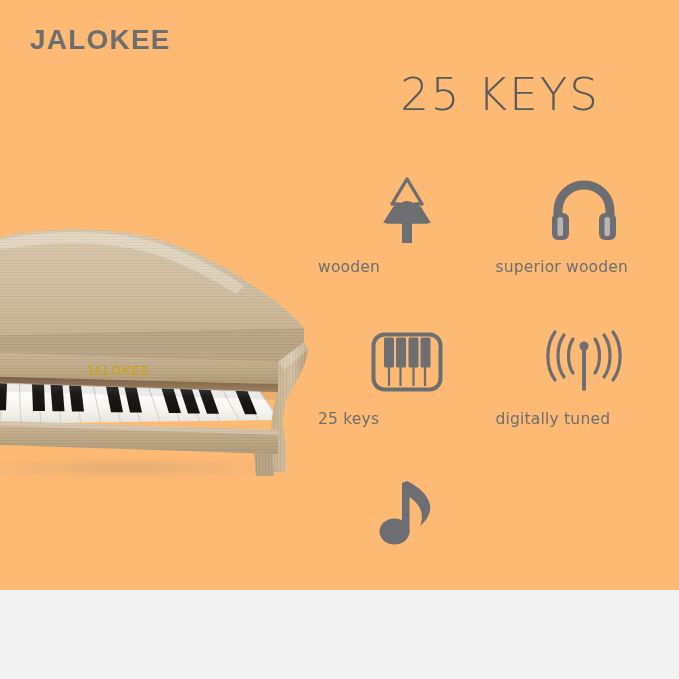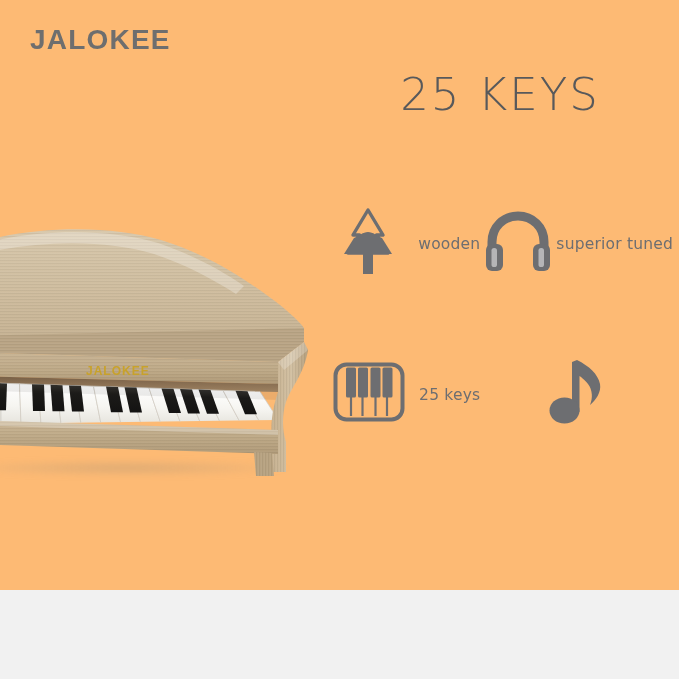--- a/index.html
+++ b/index.html
@@ -31,22 +31,22 @@
 
   
   .features{
     position:absolute;left:318px;top:162px;
     width:355px;height:455px;
     display:grid;
     grid-template-columns:1fr 1fr;
     grid-template-rows:1fr 1fr 1fr;
   }
   .feature{
-    display:flex;flex-direction:row;
-    align-items:center;justify-content:flex-start;
+    display:flex;flex-direction:column;
+    justify-content:flex-start;
     padding-top:6px;
   }
   .ficon{
     height:84px;width:100%;
     display:flex;align-items:center;justify-content:center;
   }
   .flabel{
     margin-top:6px;
     font-size:15.5px;
     color:#6d6e71;
@@ -254,21 +254,21 @@
     <div class="feature">
       <div class="ficon">
         <svg width="76" height="70" viewBox="0 0 76 70" xmlns="http://www.w3.org/2000/svg">
           <path d="M12 47 L12 36 C12 21 23.5 10 38 10 C52.5 10 64 21 64 36 L64 47" fill="none" stroke="#6d6e71" stroke-width="9" stroke-linecap="round"></path>
           <rect x="6" y="38" width="17" height="27" rx="6" fill="#6d6e71"></rect>
           <rect x="53" y="38" width="17" height="27" rx="6" fill="#6d6e71"></rect>
           <rect x="11.5" y="42" width="5.5" height="19" rx="2.6" fill="#f1f1f1" opacity="0.55"></rect>
           <rect x="58.5" y="42" width="5.5" height="19" rx="2.6" fill="#f1f1f1" opacity="0.55"></rect>
         </svg>
       </div>
-      <div class="flabel">superior tuned</div>
+      <div class="flabel">superior wooden</div>
     </div>
 
     <div class="feature">
       <div class="ficon">
         <svg width="74" height="62" viewBox="0 0 74 62" xmlns="http://www.w3.org/2000/svg">
           <rect x="3.5" y="3.5" width="67" height="55" rx="11" ry="11" fill="none" stroke="#6d6e71" stroke-width="4"></rect>
           <g stroke="#6d6e71" stroke-width="2.2">
             <line x1="19" y1="7" x2="19" y2="55"></line>
             <line x1="30.5" y1="7" x2="30.5" y2="55"></line>
             <line x1="43.5" y1="7" x2="43.5" y2="55"></line>
@@ -279,20 +279,42 @@
             <rect x="26" y="6.5" width="10" height="30" rx="1.5"></rect>
             <rect x="38.5" y="6.5" width="10" height="30" rx="1.5"></rect>
             <rect x="50.5" y="6.5" width="10" height="30" rx="1.5"></rect>
           </g>
         </svg>
       </div>
       <div class="flabel">25 keys</div>
     </div>
 
 
+    <div class="feature">
+      <div class="ficon">
+        <svg width="84" height="66" viewBox="0 0 84 66" xmlns="http://www.w3.org/2000/svg">
+
+          <line x1="42" y1="20" x2="42" y2="60" stroke="#6d6e71" stroke-width="4" stroke-linecap="round"></line>
+          <circle cx="42" cy="17" r="4.6" fill="#6d6e71"></circle>
+
+          <g fill="none" stroke="#6d6e71" stroke-width="3.2" stroke-linecap="round">
+            <path d="M31 10 C 25 19 25 35 31 44"></path>
+            <path d="M22 6  C 14 17 14 37 22 48"></path>
+            <path d="M13 3  C 3.5 16 3.5 38 13 51"></path>
+          </g>
+
+          <g fill="none" stroke="#6d6e71" stroke-width="3.2" stroke-linecap="round">
+            <path d="M53 10 C 59 19 59 35 53 44"></path>
+            <path d="M62 6  C 70 17 70 37 62 48"></path>
+            <path d="M71 3  C 80.5 16 80.5 38 71 51"></path>
+          </g>
+        </svg>
+      </div>
+      <div class="flabel">digitally tuned</div>
+    </div>
 
     <div class="feature">
       <div class="ficon">
         <svg width="62" height="72" viewBox="0 0 62 72" xmlns="http://www.w3.org/2000/svg">
           <path d="M26 56 L26 6 L31 4
                    C 43 10 52 18 54 28
                    C 55.5 36 50 44 44 49
                    C 47 42 46.5 34 42 28
                    C 39 24 35 21 33.5 20
                    L 33.5 56 Z" fill="#6d6e71"></path>

